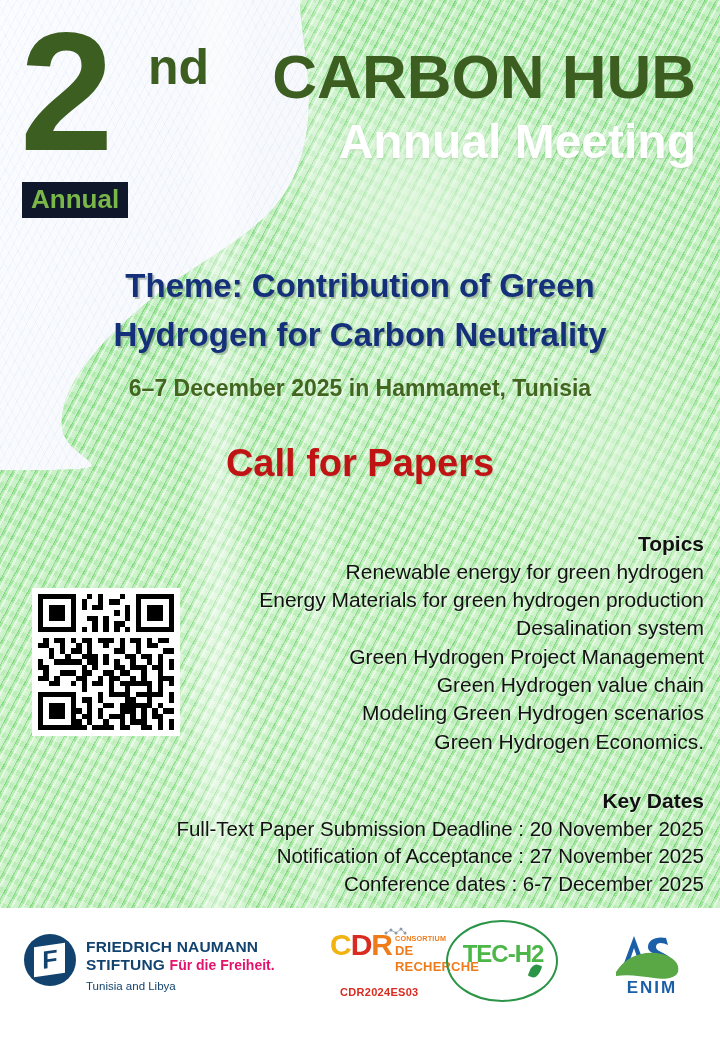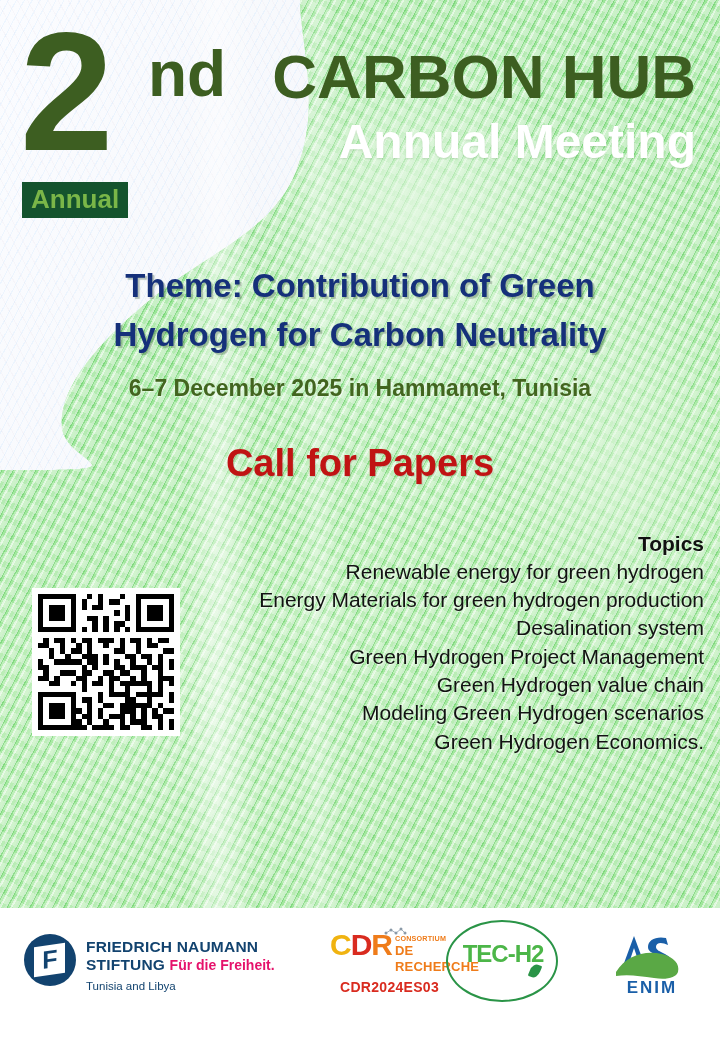--- a/index.html
+++ b/index.html
@@ -75,25 +75,25 @@
   
   .hdr { position:absolute; left:0; top:0; width:720px; height:230px; }
   .big2 {
     position:absolute; left:20px; top:8px;
     font-size:168px; line-height:1; font-weight:bold;
     color:#3d5e21; letter-spacing:-6px;
     font-family:"Liberation Sans", sans-serif;
   }
   .nd {
     position:absolute; left:148px; top:42px;
-    font-size:64px; line-height:1; font-weight:bold; color:#3d5e21;
+    font-size:50px; line-height:1; font-weight:bold; color:#3d5e21;
   }
   .annual-badge {
     position:absolute; left:22px; top:182px;
-    background:#14532d; color:#7ab648;
+    background:#0f172a; color:#7ab648;
     font-size:26px; font-weight:bold; line-height:1;
     padding:4px 9px 6px 9px;
   }
   .carbonhub {
     position:absolute; right:24px; top:46px;
     font-size:62px; line-height:1; font-weight:bold;
     color:#3d5e21; letter-spacing:0px; white-space:nowrap;
   }
   .annualmeeting {
     position:absolute; right:24px; top:118px;
@@ -179,21 +179,21 @@
   .cdr { position:absolute; left:330px; top:8px; width:120px; }
   .cdr-top { display:flex; align-items:flex-start; }
   .cdr-mark { font-size:30px; font-weight:bold; line-height:1; letter-spacing:-1px; position:relative; }
   .cdr-mark .c { color:#f0b310; }
   .cdr-mark .d { color:#d92b1f; }
   .cdr-mark .r { color:#ef7c1a; }
   .cdr-side { margin-left:3px; padding-top:4px; }
   .cdr-side .s1 { font-size:7.2px; font-weight:bold; color:#ef7c1a; line-height:1.25; letter-spacing:.2px; }
   .cdr-side .s2 { font-size:13px; font-weight:bold; color:#ef7c1a; line-height:1.25; letter-spacing:.2px; }
   .cdr-dots { position:absolute; left:52px; top:-4px; width:26px; height:12px; }
-  .cdr-code { font-size:14px; font-weight:bold; color:#d92b1f; letter-spacing:.3px; margin-top:3px; margin-left:10px; }
+  .cdr-code { font-size:11px; font-weight:bold; color:#d92b1f; letter-spacing:.3px; margin-top:10px; margin-left:10px; }
 
   
   .tech { position:absolute; left:428px; top:-2px; width:150px; height:86px; }
   .tech-ring {
     position:absolute; left:18px; top:0px; width:112px; height:82px;
     border:2.5px solid #2a9447; border-radius:50%;
   }
   .tech-txt {
     position:absolute; left:0; top:22px; width:150px; text-align:center;
     font-size:24px; font-weight:bold; color:#4cb648; letter-spacing:-1px;
@@ -397,20 +397,26 @@
     <div class="rt-head">Topics</div>
     <div class="rt-item">Renewable energy for green hydrogen</div>
     <div class="rt-item">Energy Materials for green hydrogen production</div>
     <div class="rt-item">Desalination system</div>
     <div class="rt-item">Green Hydrogen Project Management</div>
     <div class="rt-item">Green Hydrogen value chain</div>
     <div class="rt-item">Modeling Green Hydrogen scenarios</div>
     <div class="rt-item">Green Hydrogen Economics.</div>
   </div>
 
+  <div class="rt-block" id="dates-block">
+    <div class="rt-head">Key Dates</div>
+    <div class="rt-item">Full-Text Paper Submission Deadline : 20 November 2025</div>
+    <div class="rt-item">Notification of Acceptance : 27 November 2025</div>
+    <div class="rt-item">Conference dates : 6-7 December 2025</div>
+  </div>
 
   <div class="footer">
     <div class="logo-row">
 
       <div class="fnf">
         <div class="fnf-mark">
           <div class="sq"></div>
           <div class="f">F</div>
         </div>
         <div class="fnf-txt">

